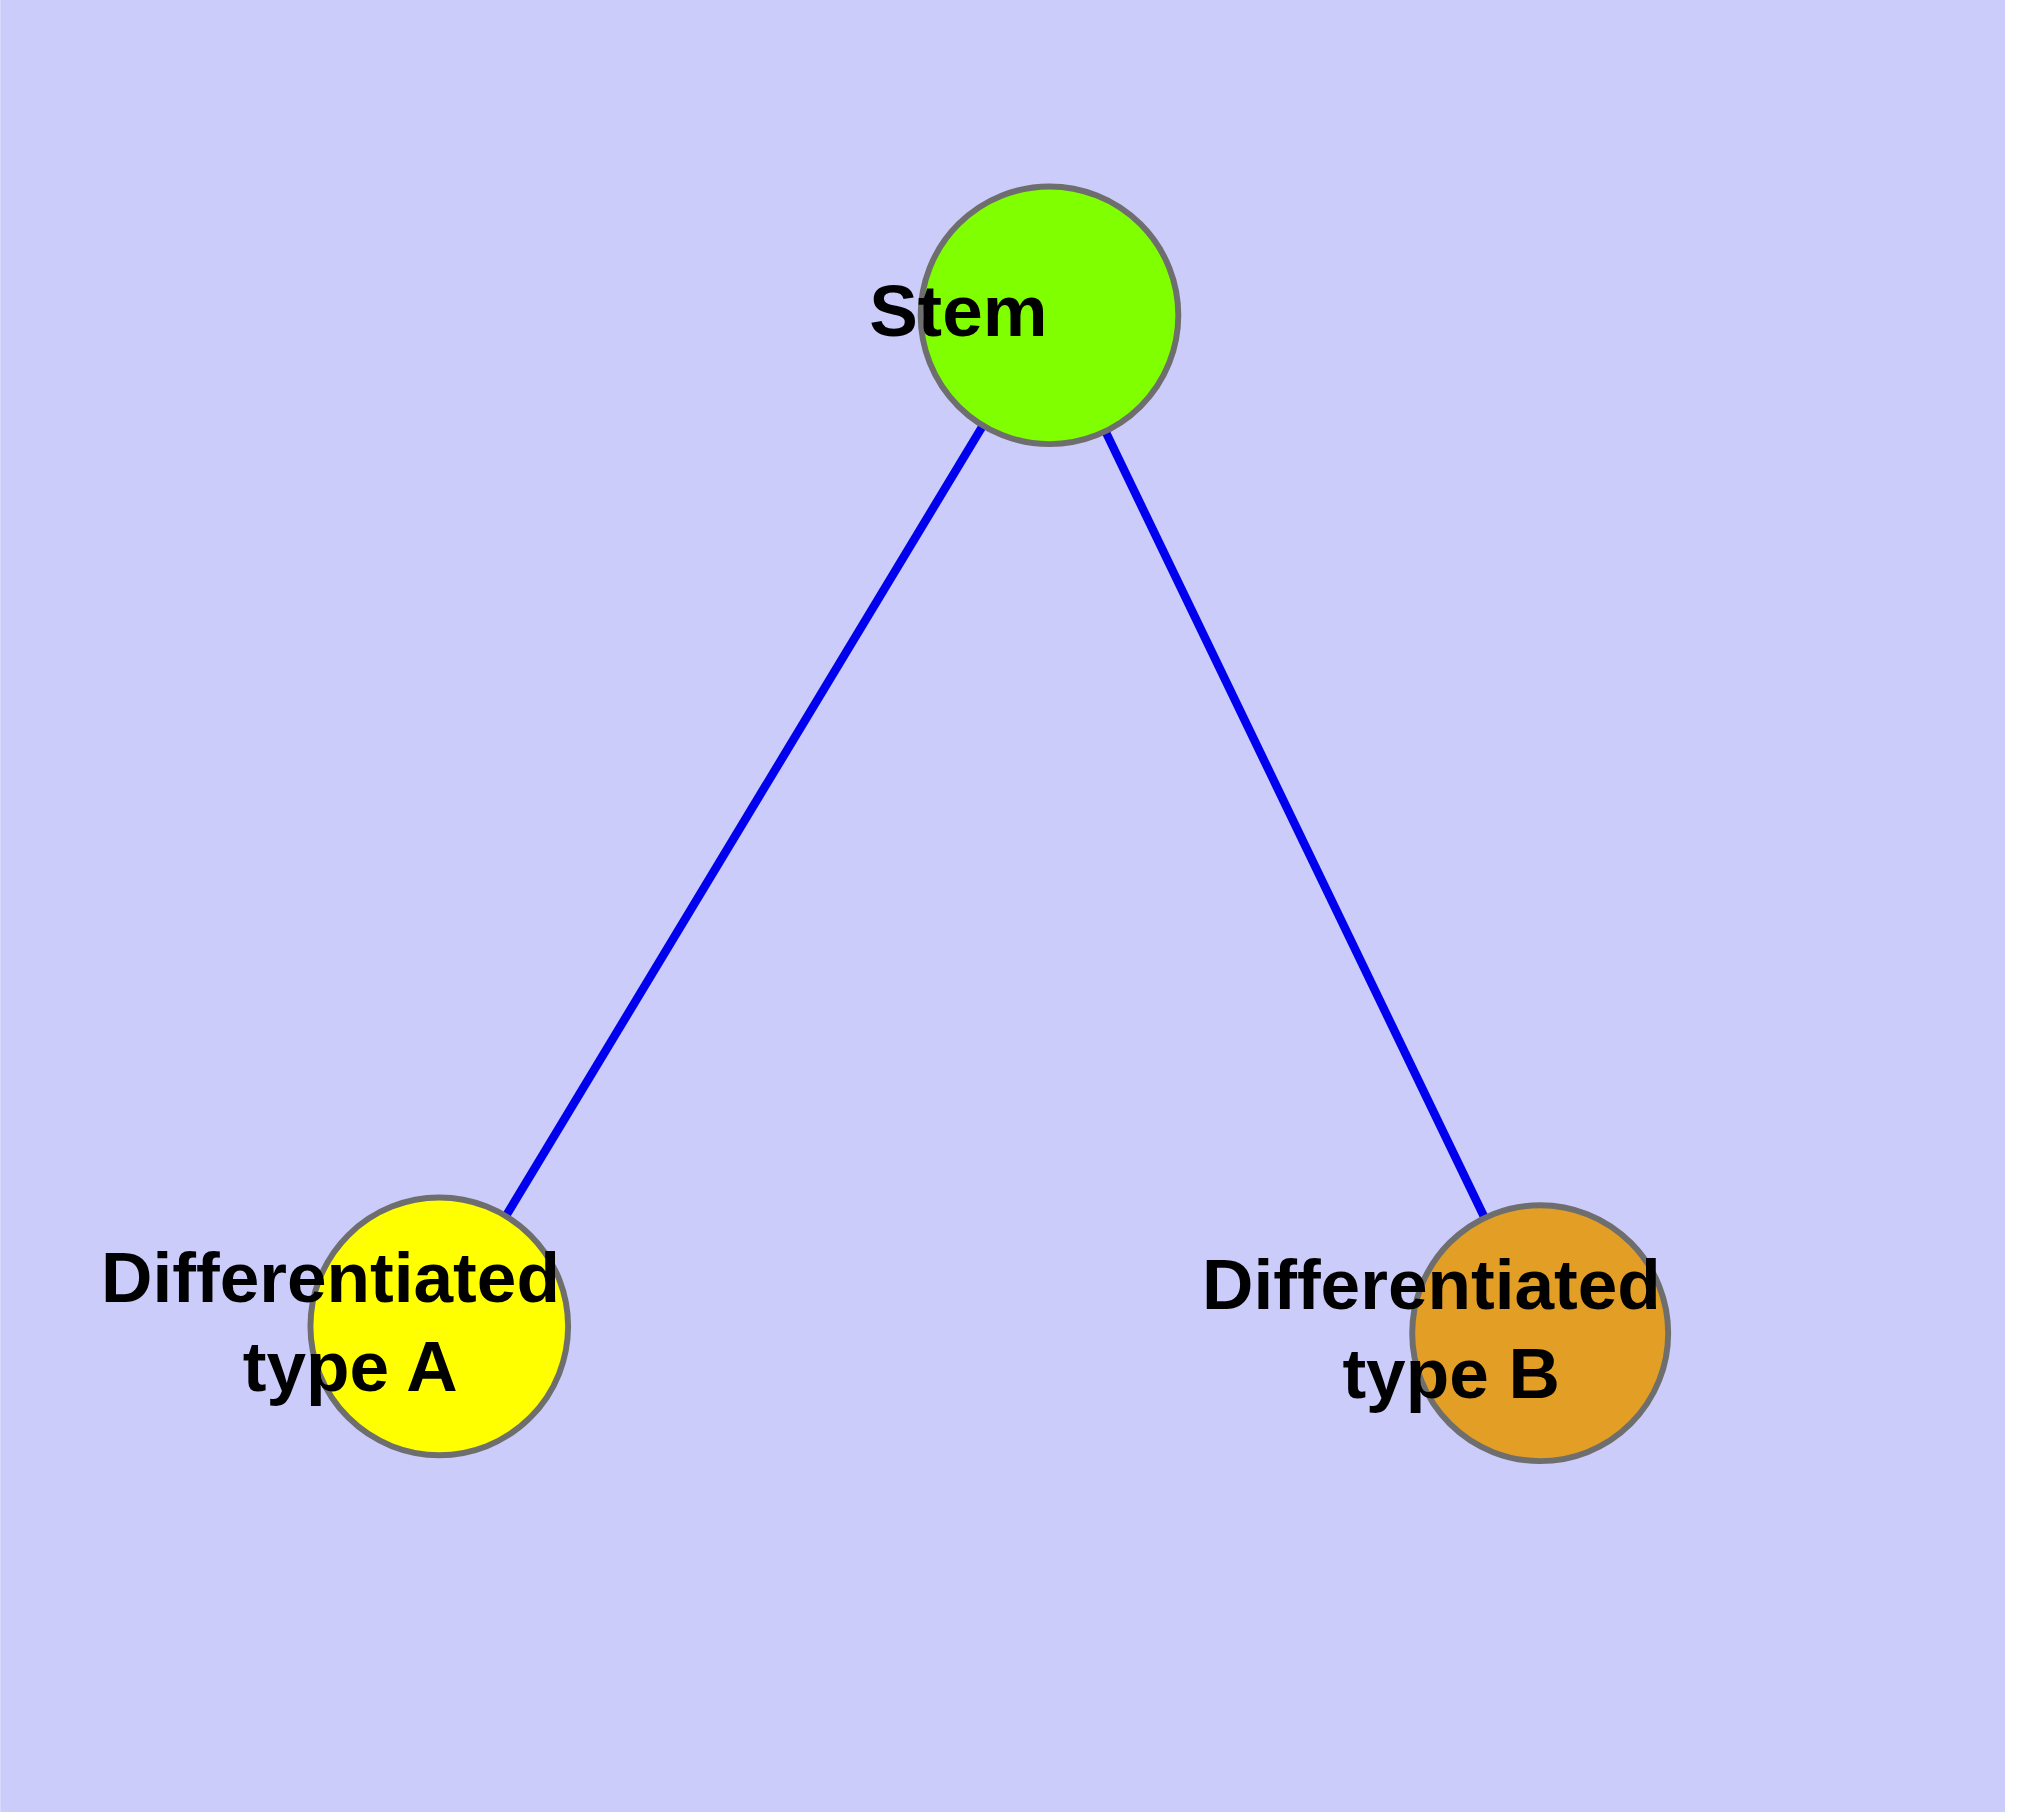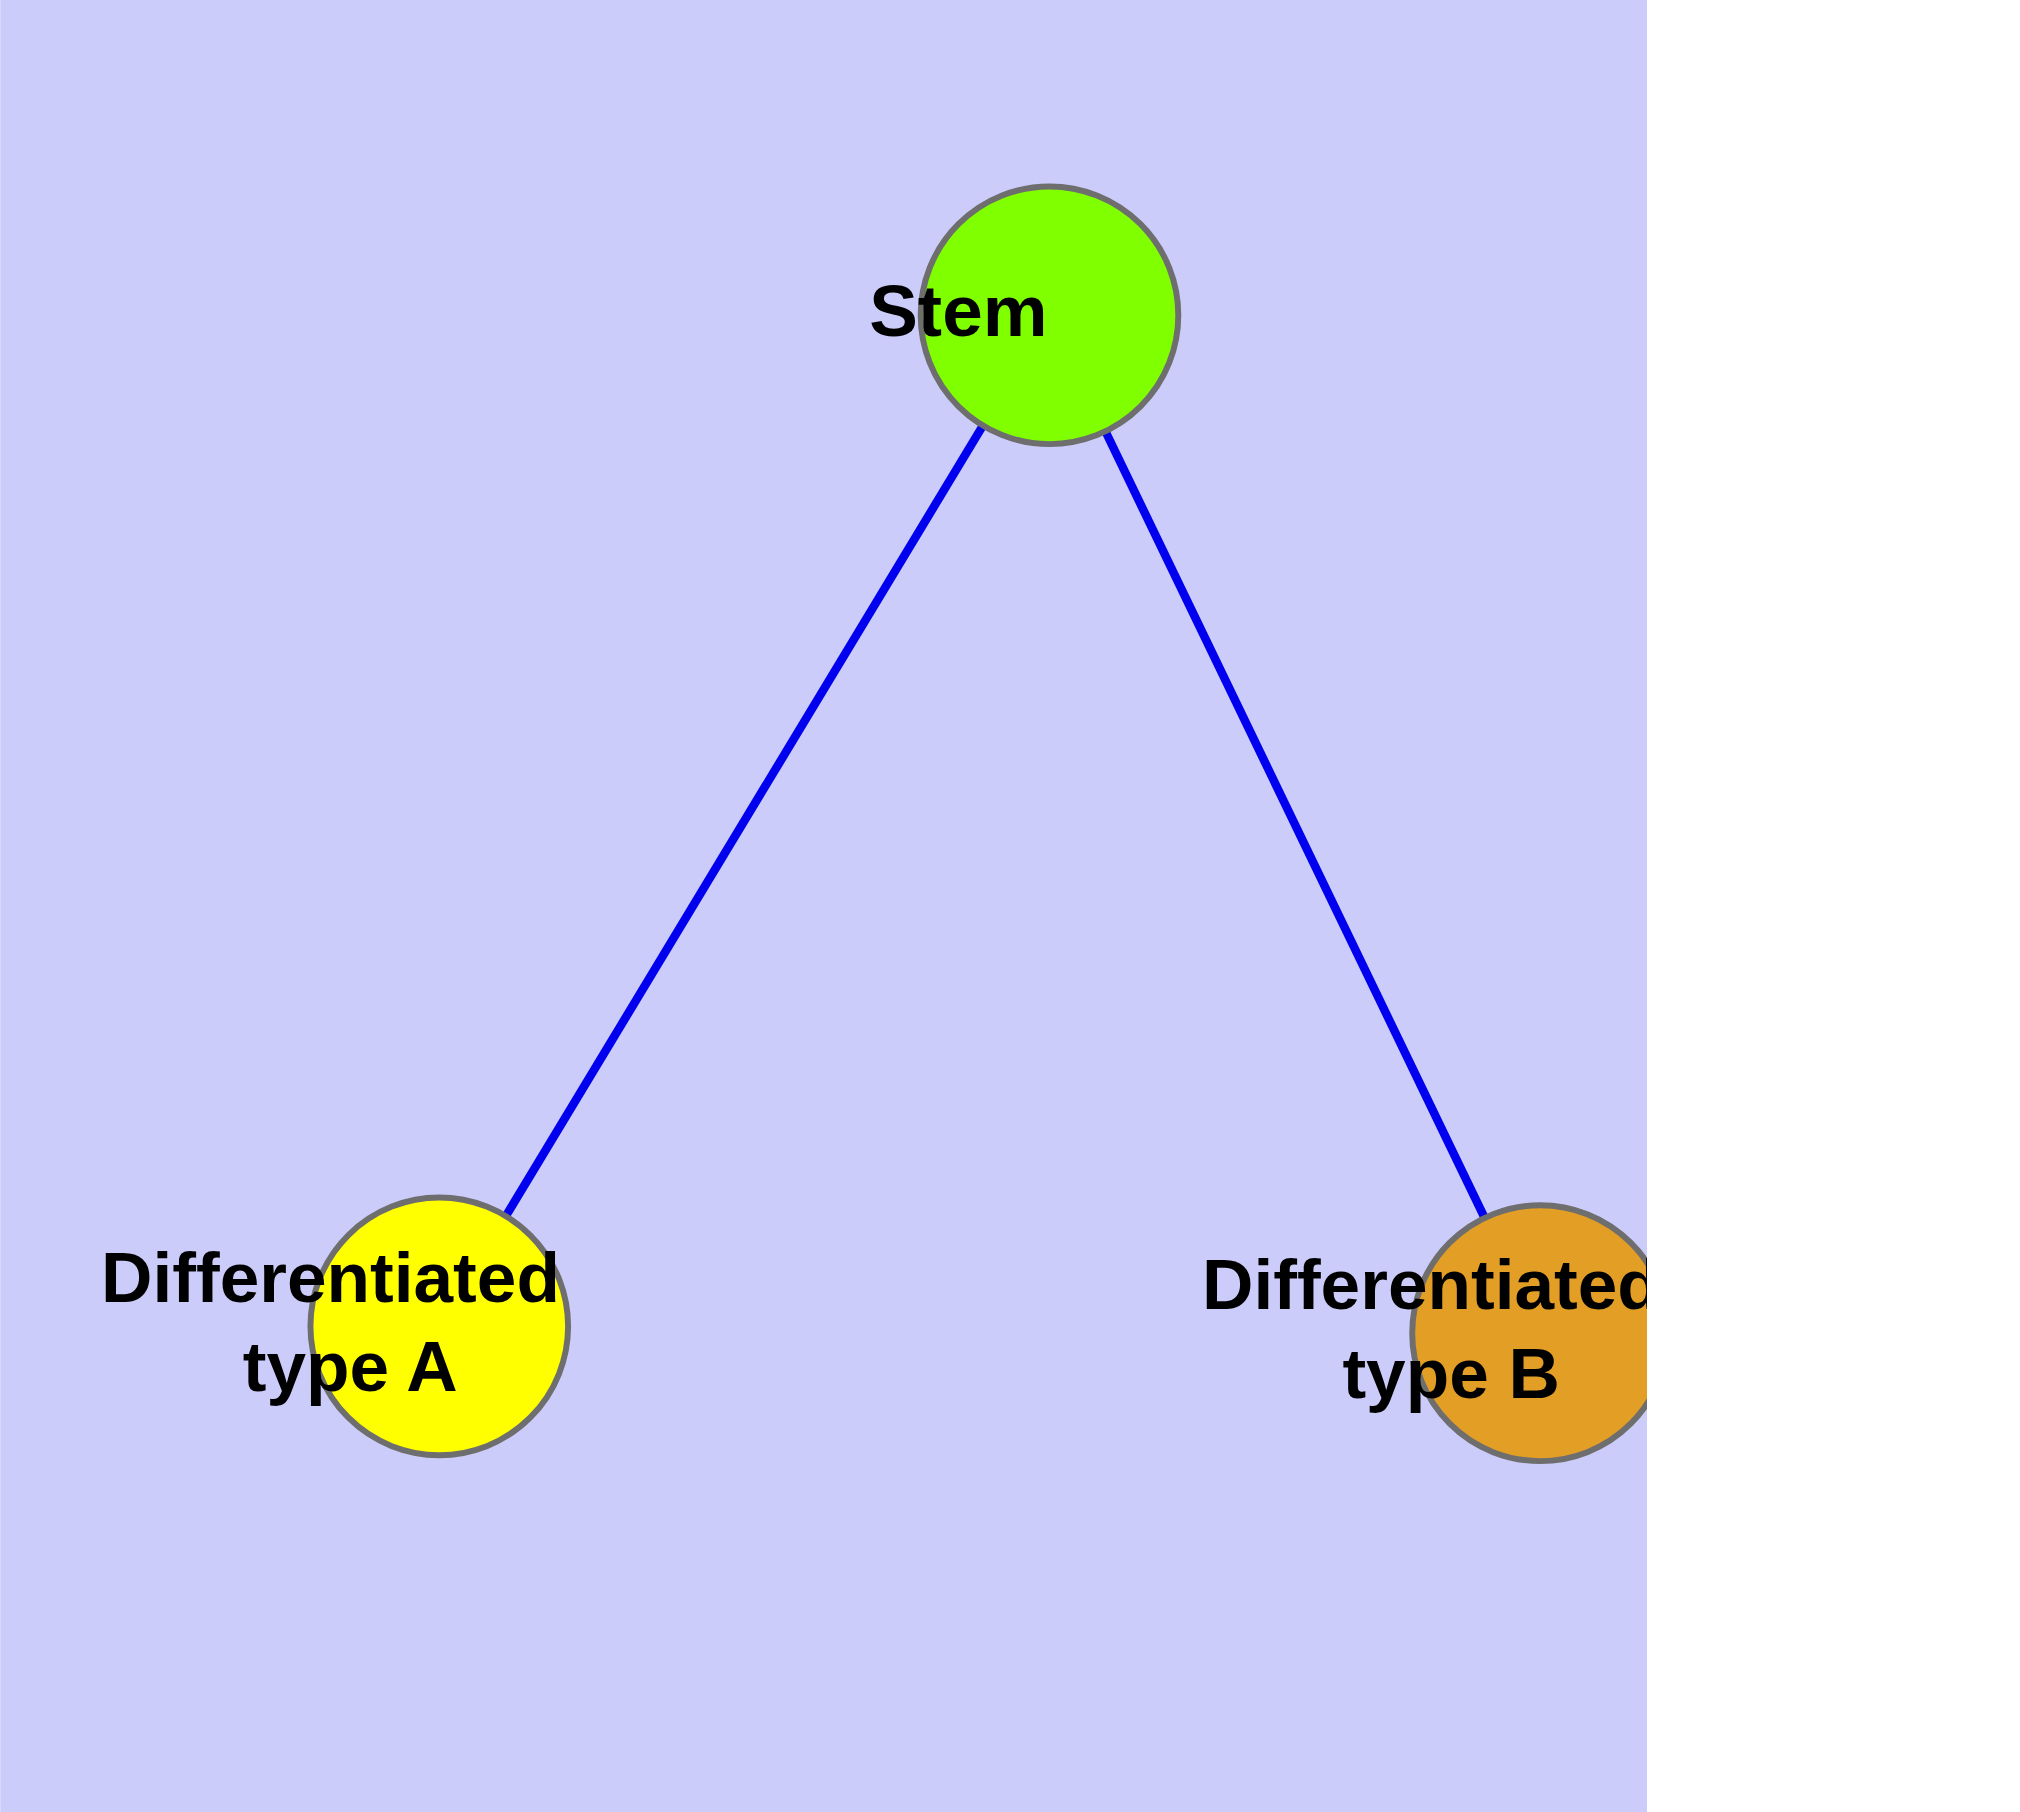--- a/index.html
+++ b/index.html
@@ -3,21 +3,21 @@
 <meta charset="utf-8">
 <title>Cell Differentiation Graph</title>
 <style>
   html, body {
     margin: 0;
     padding: 0;
     background: #ffffff;
   }
   #canvas-root {
     position: relative;
-    width: 1647px;
+    width: 2005px;
     height: 1812px;
     overflow: hidden;
     font-family: "Liberation Sans", sans-serif;
   }
   #graph-svg {
     position: absolute;
     left: 0;
     top: 0;
     width: 2021px;
     height: 1812px;

